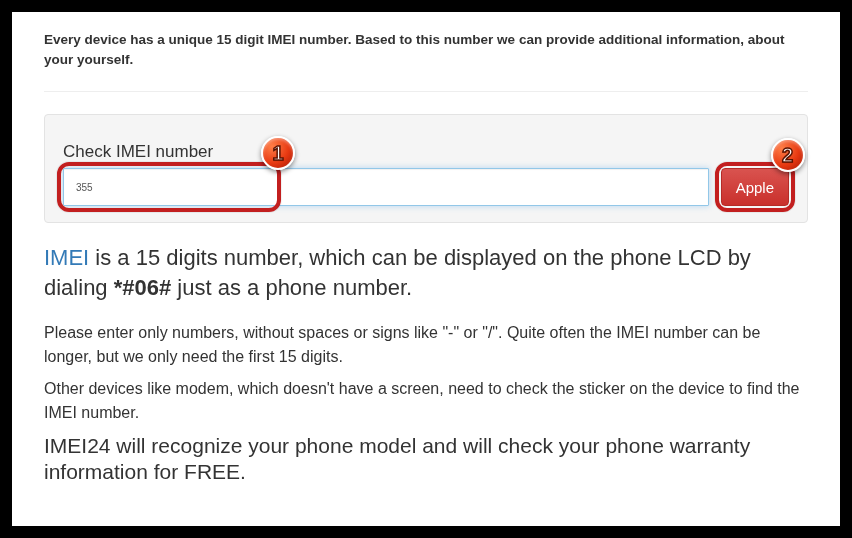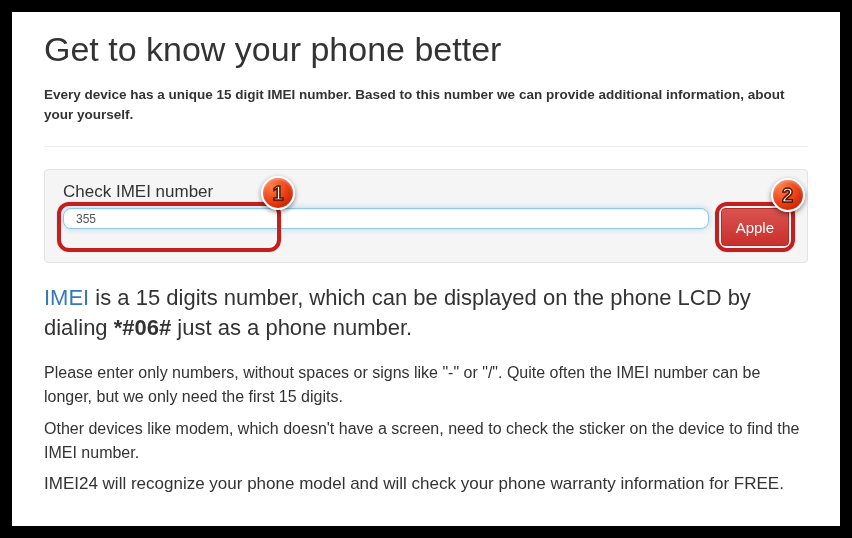--- a/index.html
+++ b/index.html
@@ -33,44 +33,44 @@
   }
   .divider {
     border: none;
     border-top: 1px solid #eee;
     margin-bottom: 22px;
   }
   .panel {
     background: #f5f5f5;
     border: 1px solid #e3e3e3;
     border-radius: 4px;
-    padding: 12px 18px 16px 18px;
+    padding: 27px 18px 16px 18px;
     margin-bottom: 20px;
   }
   .panel-title {
     font-size: 17px;
     color: #333;
     margin-bottom: 6px;
   }
   .input-row {
     display: flex;
     gap: 0;
     align-items: stretch;
   }
   .input-wrap {
     position: relative;
     flex: 0 0 212px;
   }
   .imei-input {
     width: 646px;
-    height: 21px;
+    height: 38px;
     border: 1px solid #92c7e8;
-    border-radius: 8px;
+    border-radius: 1px;
     padding: 8px 12px;
-    font-size: 12px;
+    font-size: 10px;
     color: #555;
     outline: none;
     box-shadow: inset 0 1px 1px rgba(0,0,0,.06), 0 0 6px rgba(102,175,233,.45);
   }
   .btn-wrap {
     margin-left: auto;
     position: relative;
   }
   .check-btn {
     height: 38px;
@@ -124,31 +124,30 @@
   }
   .sub-head .link { color: #337ab7; }
   .sub-head .bold { font-weight: 700; }
   .body-text {
     font-size: 16px;
     color: #333;
     line-height: 1.5;
     margin-bottom: 8px;
   }
   .final {
-    font-size: 17px;
+    font-size: 21px;
     color: #333;
     line-height: 1.25;
   }
 </style>
 </head>
 <body>
 
 <div class="page">
 
-  <h1>Get to know your phone better</h1>
 
   <p class="intro">Every device has a unique 15 digit IMEI number. Based to this number we can provide additional information, about your yourself.</p>
 
   <hr class="divider">
 
   <div class="panel">
     <div class="panel-title">Check IMEI number</div>
     <div class="input-row">
       <div class="input-wrap">
         <input class="imei-input" type="text" value="355" style="">

